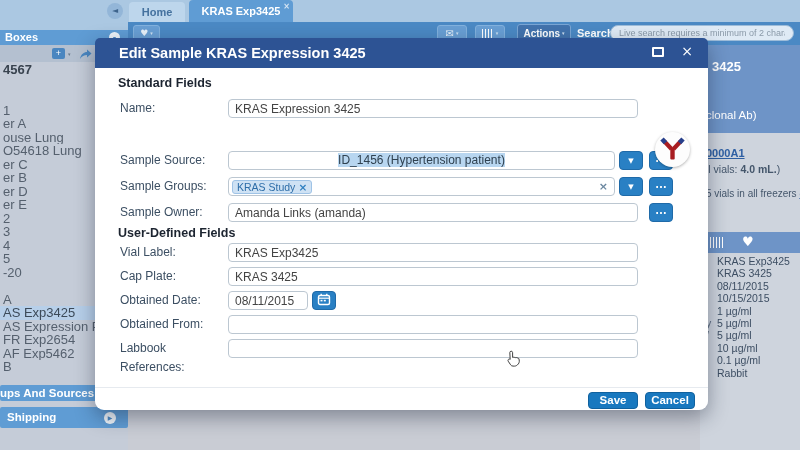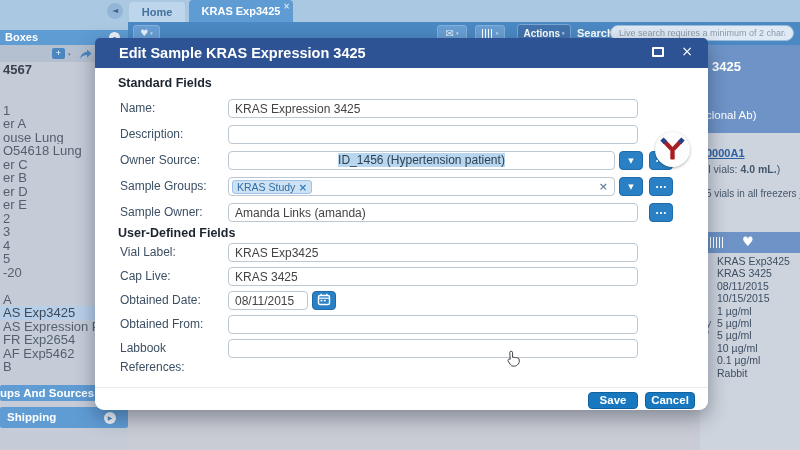--- a/index.html
+++ b/index.html
@@ -286,27 +286,23 @@
       <span class="m-close g">×</span>
     </div>
     <div class="m-body">
       <div class="sec-hdr sh-std">Standard Fields</div>
 
       <div class="frow r-name">
         <label>Name:</label>
         <input class="fi w-full" value="KRAS Expression 3425" style="">
       </div>
 
-      <div class="frow r-desc">
-        <label>Description:</label>
-        <input class="fi w-full" value="" style="">
-      </div>
 
       <div class="frow r-source">
-        <label>Owner Source:</label>
+        <label>Sample Source:</label>
         <div class="src-disp"><span class="hl">ID_1456 (Hypertension patient)</span></div>
         <span class="bbtn arrow g">▼</span>
         <span class="bbtn dots">…</span>
       </div>
 
       <div class="frow r-groups">
         <label>Sample Groups:</label>
         <div class="groups-box">
           <span class="tag"><span>KRAS Study</span><span class="tag-x g">×</span></span>
           <span class="clear-x g">×</span>
@@ -322,21 +318,21 @@
       </div>
 
       <div class="sec-hdr sh-udf">User-Defined Fields</div>
 
       <div class="frow r-vial">
         <label>Vial Label:</label>
         <input class="fi w-full" value="KRAS Exp3425" style="">
       </div>
 
       <div class="frow r-cap">
-        <label>Cap Live:</label>
+        <label>Cap Plate:</label>
         <input class="fi w-full" value="KRAS 3425" style="">
       </div>
 
       <div class="frow r-date">
         <label>Obtained Date:</label>
         <input class="fi w-date" value="08/11/2015" style="">
         <span class="bbtn cal">
           <svg width="14" height="13" viewBox="0 0 14 13">
             <rect x="1.5" y="2.5" width="11" height="9" rx="1.5" fill="none" stroke="#fff" stroke-width="1.4"></rect>
             <line x1="1.5" y1="5.2" x2="12.5" y2="5.2" stroke="#fff" stroke-width="1.2"></line>

